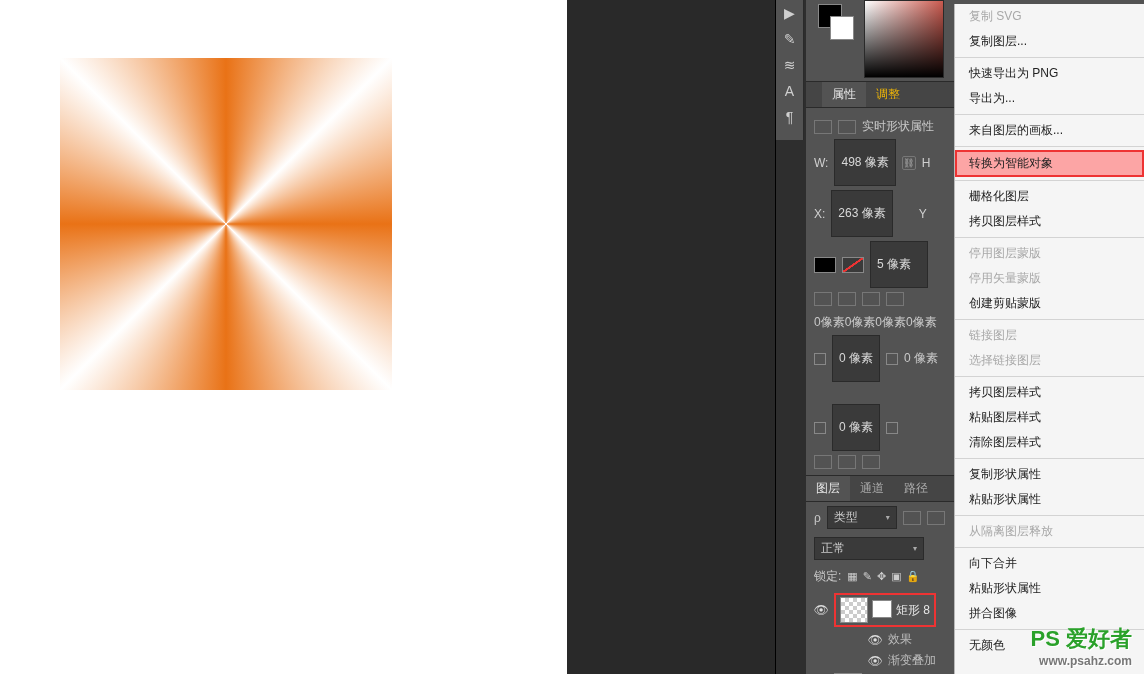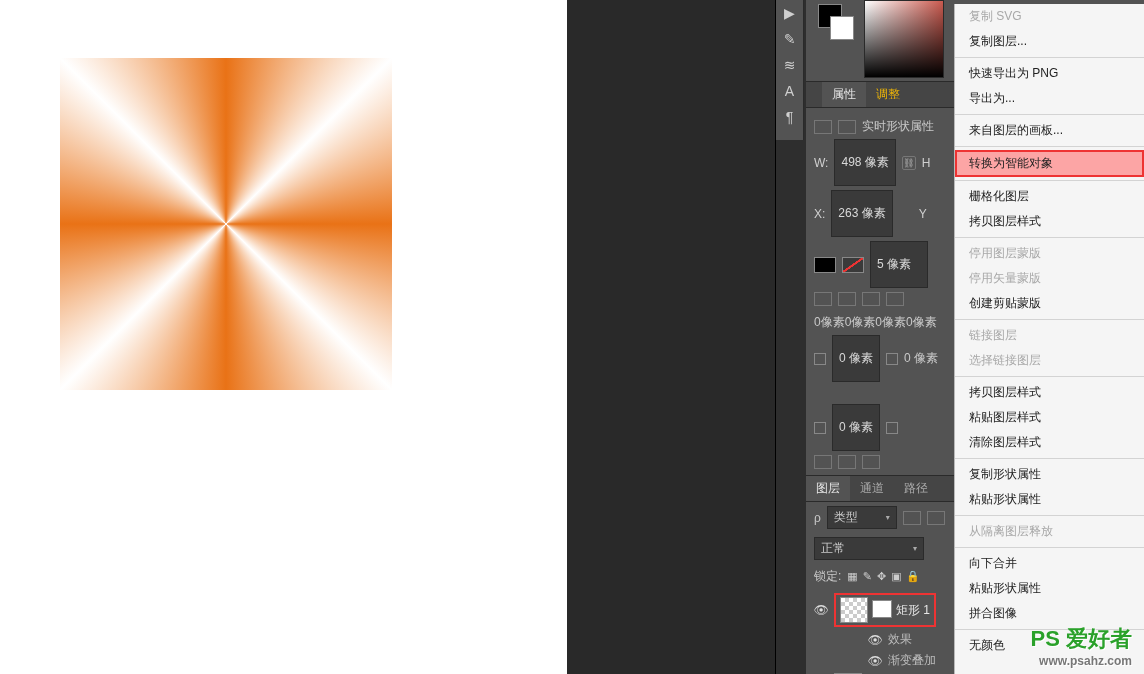--- a/index.html
+++ b/index.html
@@ -195,21 +195,21 @@
         <span>🔒</span>
       </div>
     </div>
 
     <div class="layer-list">
       <div class="layer">
         <span class="eye">👁</span>
         <div class="sel-rect" style="display:flex;align-items:center;gap:4px;padding:2px 4px;">
           <span class="thumb trans"></span>
           <span class="mask"></span>
-          <span class="layer-name">矩形 1</span>
+          <span class="layer-name">矩形 8</span>
         </div>
       </div>
       <div class="layer sub">
         <span class="eye">👁</span>
         <span>效果</span>
       </div>
       <div class="layer sub">
         <span class="eye">👁</span>
         <span>渐变叠加</span>
       </div>

